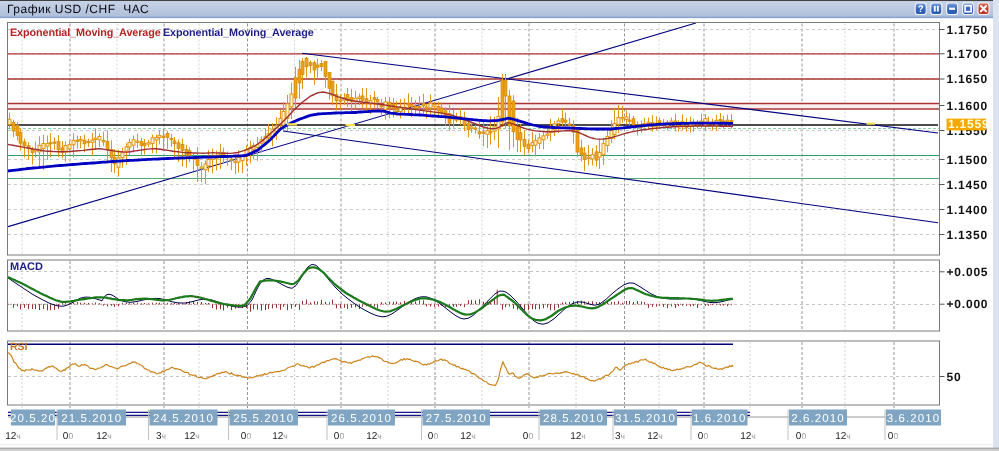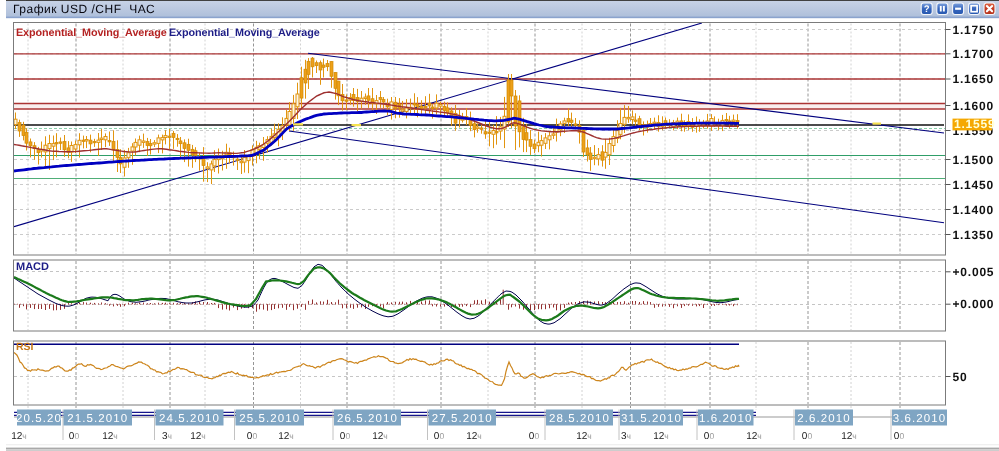--- a/index.html
+++ b/index.html
@@ -1,16 +1,16 @@
 <!DOCTYPE html>
 <html><head><meta charset="utf-8"><title>USD/CHF</title>
 <style>
 html,body{margin:0;padding:0;background:#fff;}
 svg{display:block;font-family:"Liberation Sans",sans-serif;text-rendering:geometricPrecision;}
-#wrap{opacity:0.999;width:804px;height:451px;transform:translateZ(0);will-change:transform,opacity;padding-left:6px;}
+#wrap{opacity:0.999;width:804px;height:451px;transform:translateZ(0);will-change:transform,opacity;}
 </style></head>
 <body>
 <div id="wrap">
 <svg width="999" height="451" viewBox="0 0 999 451">
 <defs>
 <linearGradient id="tbar" x1="0" y1="0" x2="0" y2="1">
  <stop offset="0" stop-color="#c7d2e6"></stop>
           <stop offset="1" stop-color="#aebfda"></stop>
 </linearGradient>
 <linearGradient id="gblue" x1="0" y1="0" x2="0" y2="1">

